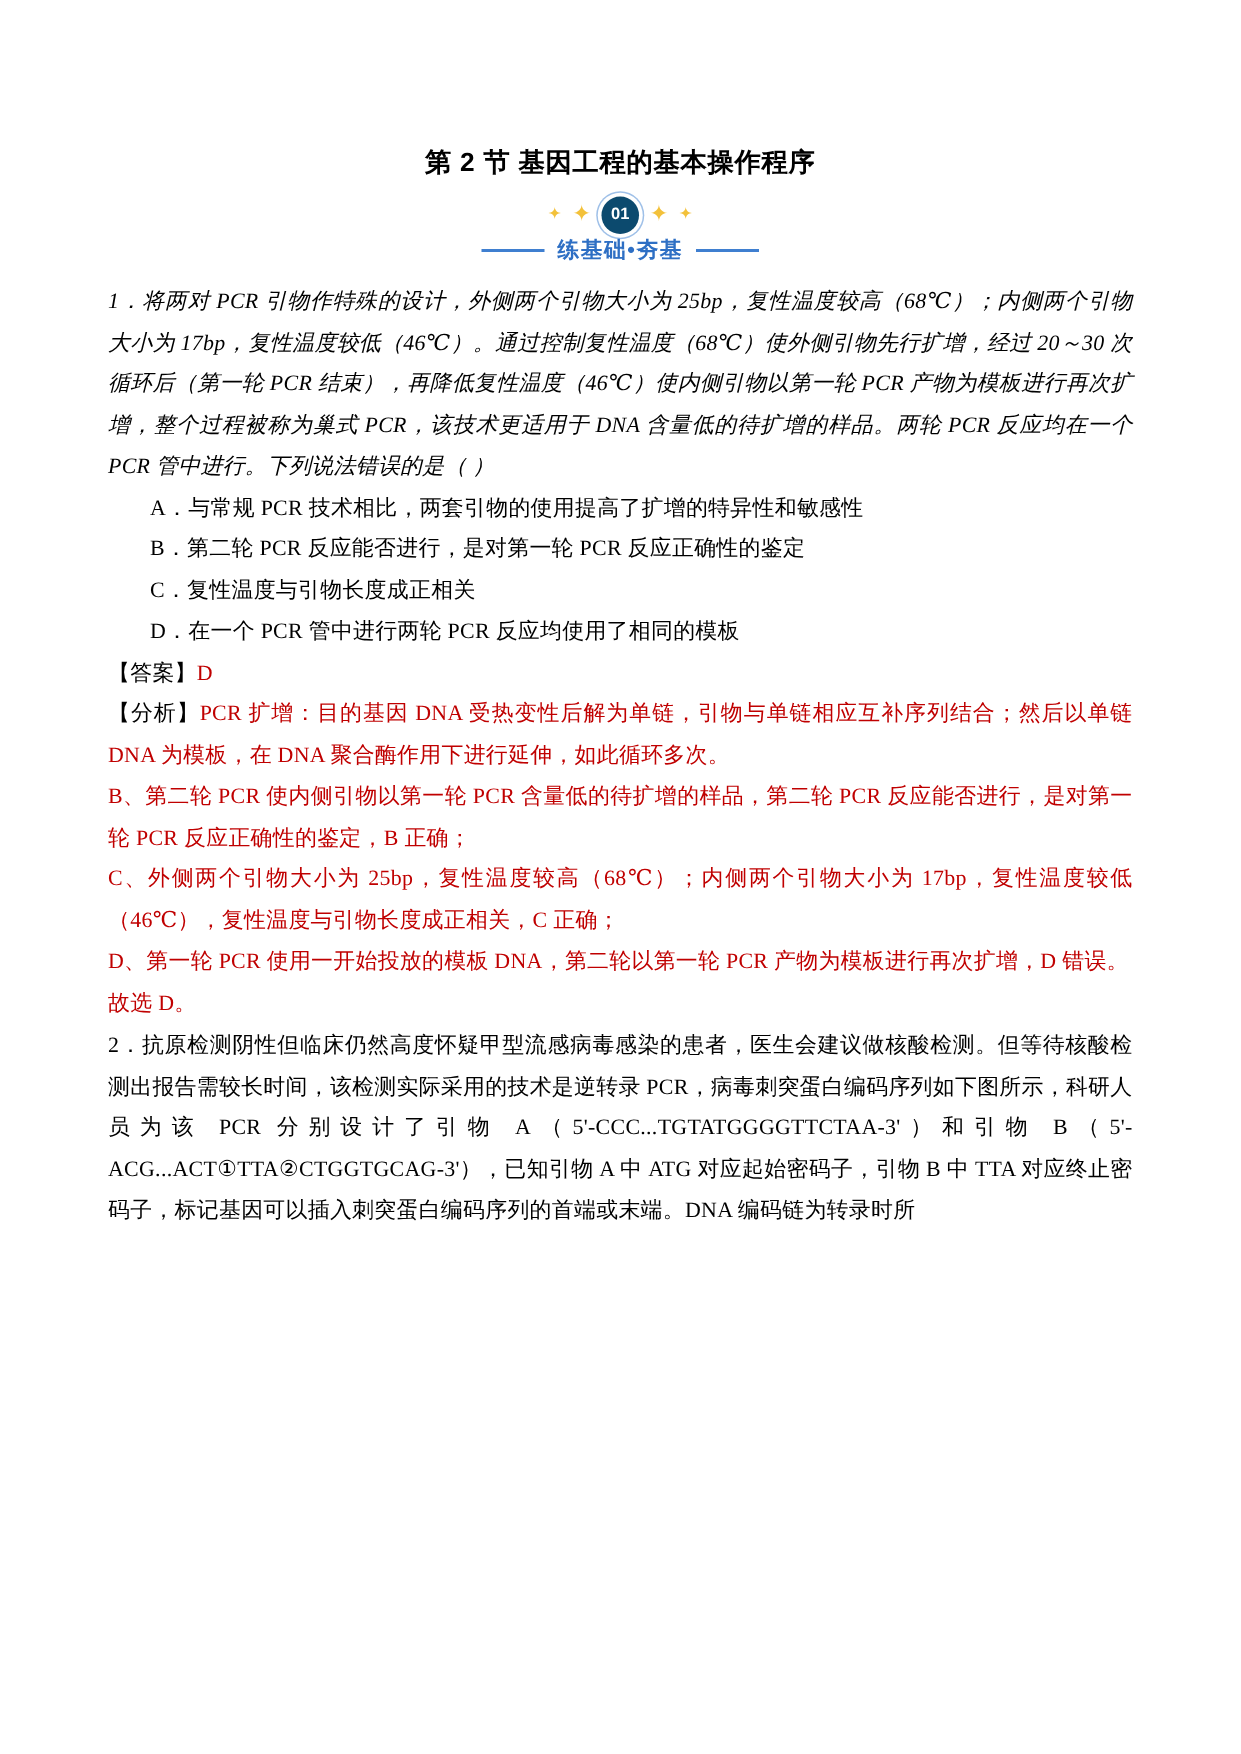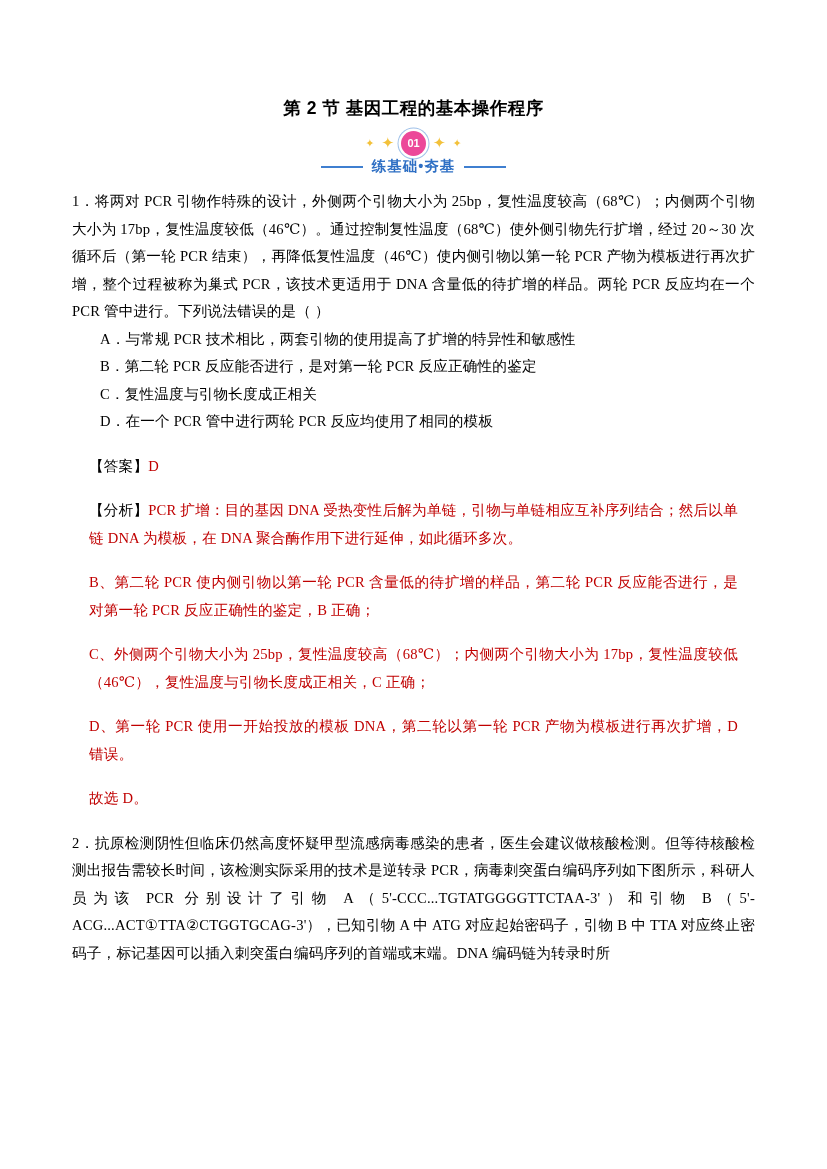--- a/index.html
+++ b/index.html
@@ -48,21 +48,21 @@
   .star {
     color: #f3c13a;
     font-size: 15px;
     line-height: 1;
   }
   .star.small { font-size: 11px; }
   .badge {
     width: 25px;
     height: 25px;
     border-radius: 50%;
-    background: #ec4899;
+    background: #0c4a6e;
     color: #ffffff;
     font-size: 11px;
     font-weight: bold;
     display: flex;
     align-items: center;
     justify-content: center;
     font-family: "Liberation Sans", "DejaVu Sans", sans-serif;
     box-shadow: 0 0 0 2.5px #ffffff, 0 0 0 3.5px #9fc0e8;
   }
   .banner-bottom {
@@ -86,35 +86,35 @@
   }
 
   
   .para {
     font-size: 14.6px;
     line-height: 27.5px;
     text-align: justify;
     margin: 0;
     letter-spacing: 0.2px;
   }
-  .q-body { margin-top: 2px; }
+  .q-body { margin-top: 2px; font-style: italic; }
   .opt {
     font-size: 14.6px;
     line-height: 27.5px;
     margin: 0;
     padding-left: 28px;
     letter-spacing: 0.2px;
   }
   .red {
     color: #c00000;
   }
   .ans-line {
     font-size: 14.6px;
     line-height: 27.5px;
-    margin: 17px;
+    margin: 0;
     text-align: justify;
     letter-spacing: 0.2px;
   }
   .tag {
     color: #000000;
     font-weight: normal;
   }
   .q2 { margin-top: 1px; }
 </style>
 </head>

